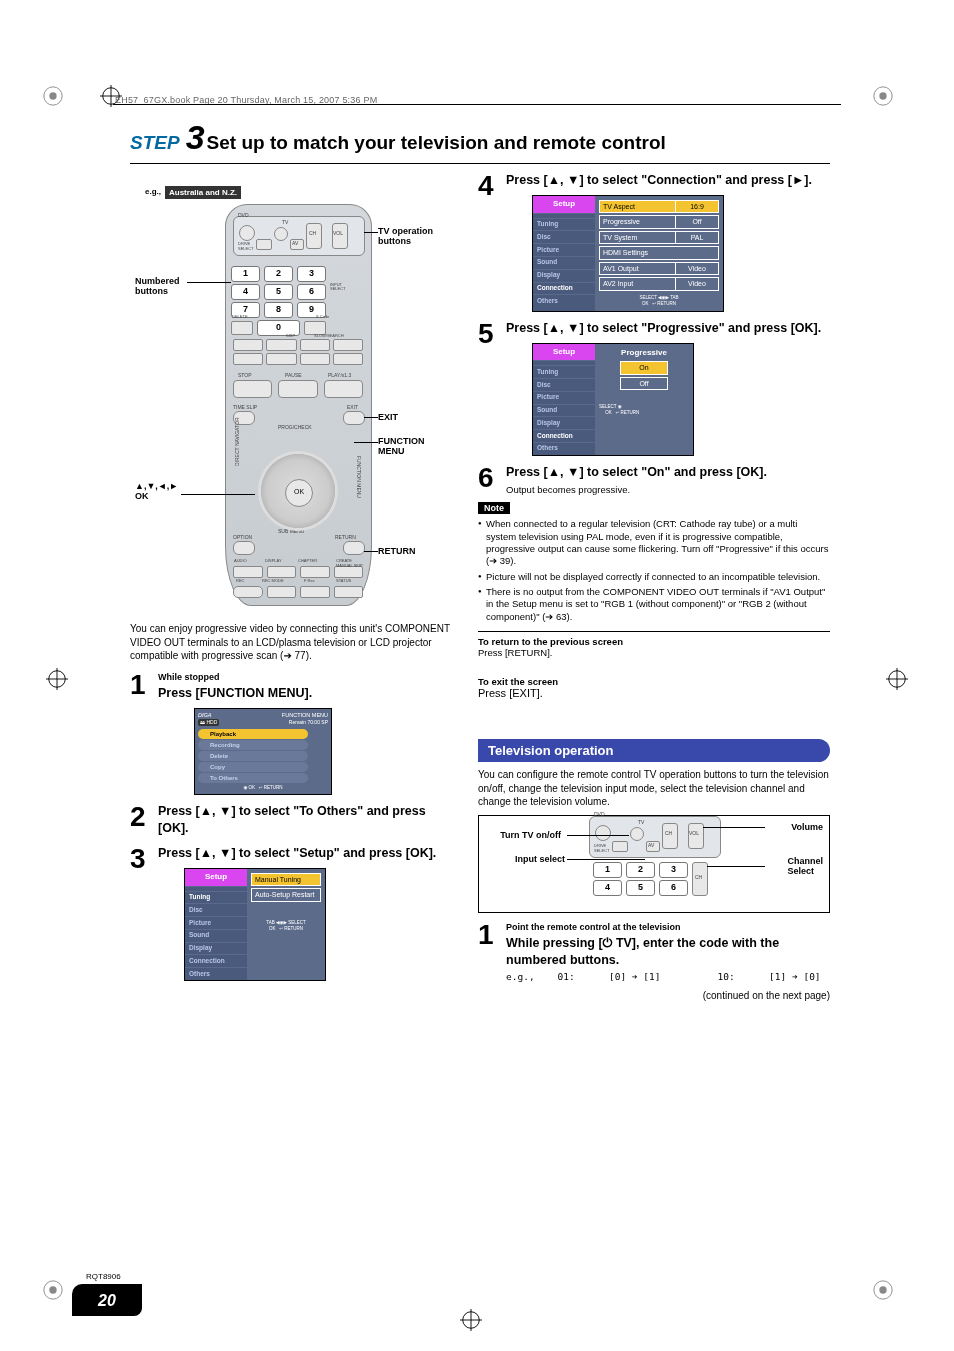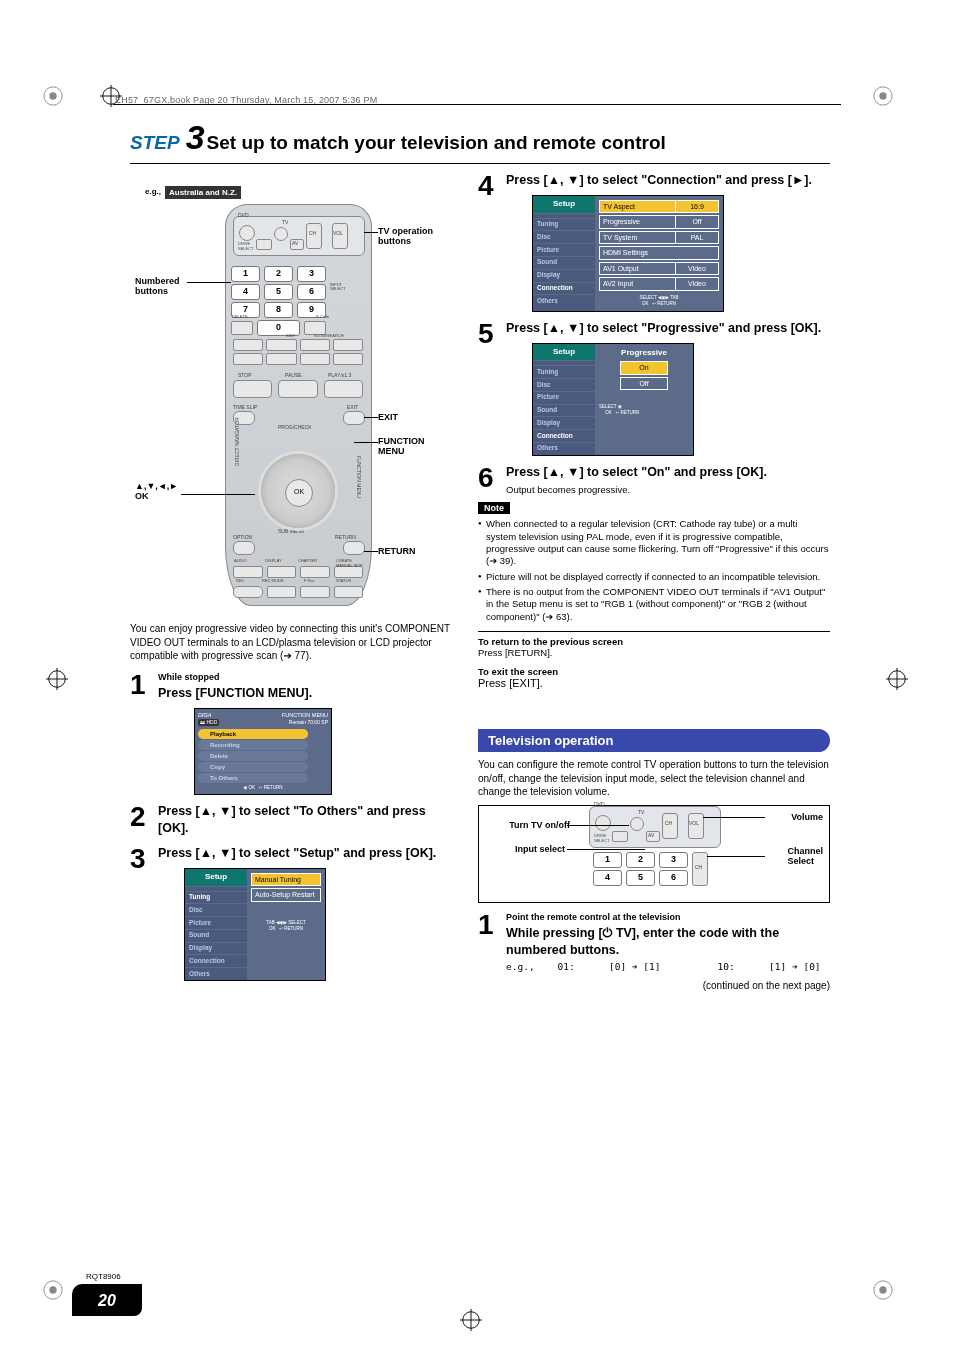--- a/index.html
+++ b/index.html
@@ -85,21 +85,21 @@
   .note-chip { display:inline-block; background:#000; color:#fff; font-size:9px; font-weight:bold; padding:1px 6px; margin-top:6px;}
   .bullet-list { font-size:9.5px; margin:3px 0 0 0; padding:0; list-style:none;}
   .bullet-list li { position:relative; padding-left:8px; margin-bottom:3px; line-height:1.3;}
   .bullet-list li:before { content:"●"; font-size:6px; position:absolute; left:0; top:2px;}
   .menu-screen {
     width:145px; margin:6px 0 0 36px;
     background:#5c6b8a; border:1px solid #000; padding:3px;
   }
   .menu-screen-full { width: 190px; margin:6px 0 0 26px; display:flex; border:1px solid #000;}
   .menu-side { width:62px; background:#4a5a7c; font-size:6px; }
-  .menu-side .hdr { background:#0f766e; color:#fff; font-weight:bold; text-align:center; font-size:8px; padding:3px 0; border-bottom:1px solid #5a6a8c;}
+  .menu-side .hdr { background:#d946ef; color:#fff; font-weight:bold; text-align:center; font-size:8px; padding:3px 0; border-bottom:1px solid #5a6a8c;}
   .menu-side .row { color:#b7c6e8; padding:1.5px 4px; font-size:6.5px; border-top:1px solid #5a6a8c;}
   .menu-main { flex:1; background:#5c6b8a; padding:4px; font-size:7px;}
   .menu-field { display:flex; border:1px solid #fff; margin-bottom:2px; }
   .menu-field .k { flex:1; background:#5c6b8a; color:#fff; padding:1px 3px;}
   .menu-field .v { width:36px; background:#5c6b8a; color:#fff; padding:1px 3px; text-align:center; border-left:1px solid #fff;}
   .menu-field.sel .k { background:#f4c430; color:#000;}
   .menu-field.sel .v { background:#f4c430; color:#000;}
   .remote-mini-box { border:1px solid #000; padding:8px; display:flex; align-items:center; gap:8px; margin-top:6px; font-size:9px;}
   .continued { text-align:right; font-size:10px; margin-top:6px;}
   .page-footer {
@@ -438,28 +438,28 @@
         <span class="note-chip">Note</span>
         <ul class="bullet-list">
           <li>When connected to a regular television (CRT: Cathode ray tube) or a multi system television using PAL mode, even if it is progressive compatible, progressive output can cause some flickering. Turn off "Progressive" if this occurs (➔ 39).</li>
           <li>Picture will not be displayed correctly if connected to an incompatible television.</li>
           <li>There is no output from the COMPONENT VIDEO OUT terminals if "AV1 Output" in the Setup menu is set to "RGB 1 (without component)" or "RGB 2 (without component)" (➔ 63).</li>
         </ul>
 
         <div style="border-top:1px solid #000; margin-top:8px;"></div>
         <div style="font-size:9.5px; font-weight:bold; margin-top:4px;">To return to the previous screen</div>
         <div style="font-size:9.5px;">Press [RETURN].</div>
-        <div style="font-size:9.5px; font-weight:bold; margin-top:8px;">To exit the screen</div>
+        <div style="font-size:9.5px; font-weight:bold; margin-top:18px;">To exit the screen</div>
         <div style="font-size:11px;">Press [EXIT].</div>
 
         <div class="section-bar" style="margin-top:40px;">Television operation</div>
         <div class="body-text">You can configure the remote control TV operation buttons to turn the television on/off, change the television input mode, select the television channel and change the television volume.</div>
 
         <div class="remote-mini-box" style="position:relative; height:80px;">
-          <div style="position:absolute; left:11px; top:14px; font-weight:bold; text-align:right; width:80px;">Turn TV on/off</div>
+          <div style="position:absolute; left:2px; top:14px; font-weight:bold; text-align:right; width:80px;">Turn TV on/off</div>
           <div style="position:absolute; left:6px; top:38px; font-weight:bold; text-align:right; width:80px;">Input select</div>
           <div style="position:absolute; right:6px; top:6px; font-weight:bold;">Volume</div>
           <div style="position:absolute; right:6px; top:40px; font-weight:bold; white-space:pre;">Channel
 Select</div>
 
           <div style="position:absolute; left:110px; top:0; width:130px; height:40px; border:1px solid #888; border-radius:6px; background:#e2e5ea;">
             <div class="mini" style="position:absolute; left:4px; top:-6px;">DVD</div>
             <div class="mini" style="position:absolute; left:48px; top:2px;">TV</div>
             <div class="mini-btn" style="position:absolute; left:5px; top:8px; width:14px; height:14px; border-radius:50%;"></div>
             <div class="mini-btn" style="position:absolute; left:40px; top:10px; width:12px; height:12px; border-radius:50%;"></div>

